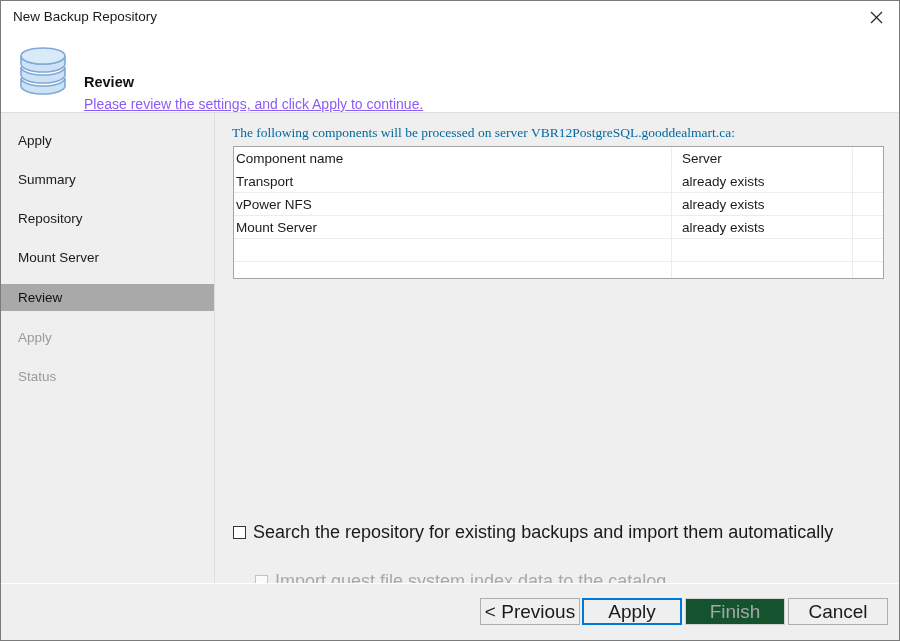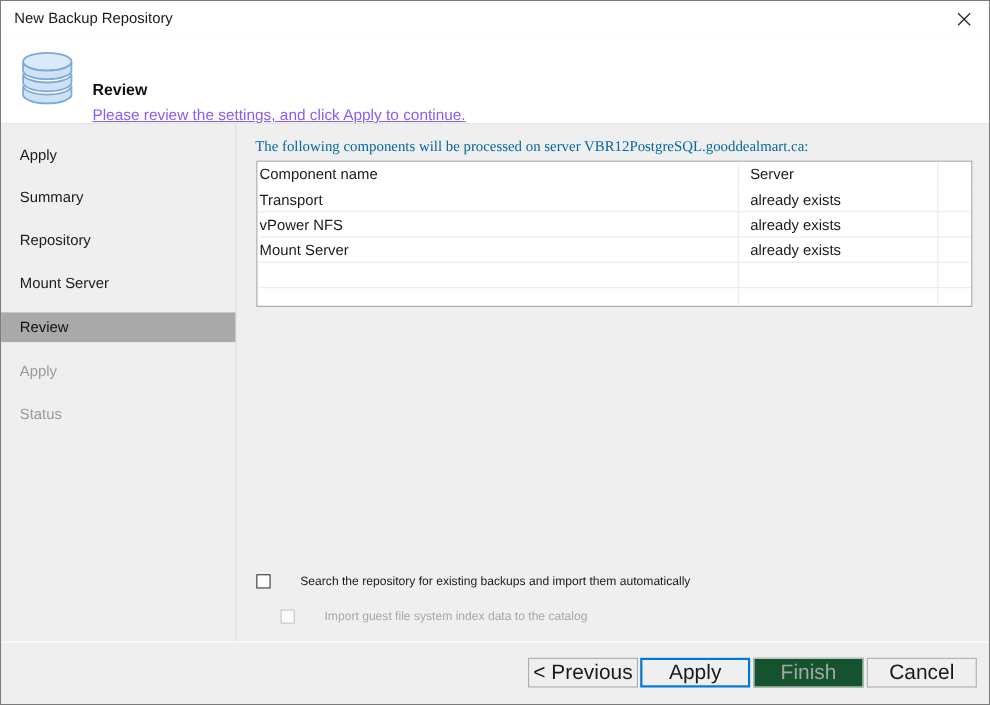--- a/index.html
+++ b/index.html
@@ -129,33 +129,33 @@
     height: 100%;
   }
 
   
   #search-option {
     position: absolute; left: 17px; top: 409px;
     display: flex; align-items: center;
     cursor: default;
   }
   #import-option {
-    position: absolute; left: 39px; top: 441px;
+    position: absolute; left: 39px; top: 458px;
     display: flex; align-items: center;
     cursor: default;
   }
   .cbox {
     width: 13px; height: 13px;
     border: 1px solid #333333;
     background: #ffffff;
     margin-right: 7px;
     flex: 0 0 auto;
   }
   .cbox.disabled { border-color: #c2c2c2; background: #fbfbfb; }
-  .cb-label { font-size: 11px; color: #1a1a1a; white-space: nowrap; margin-left: 20px; }
+  .cb-label { font-size: 18px; color: #1a1a1a; white-space: nowrap; }
   .cb-label.disabled { color: #a8a8a8; }
 
   
   #footer {
     position: absolute; left: 0; top: 582px;
     width: 898px; height: 57px;
     background: #efefef;
     border-top: 1px solid #ffffff;
   }
   #footer-divider {

